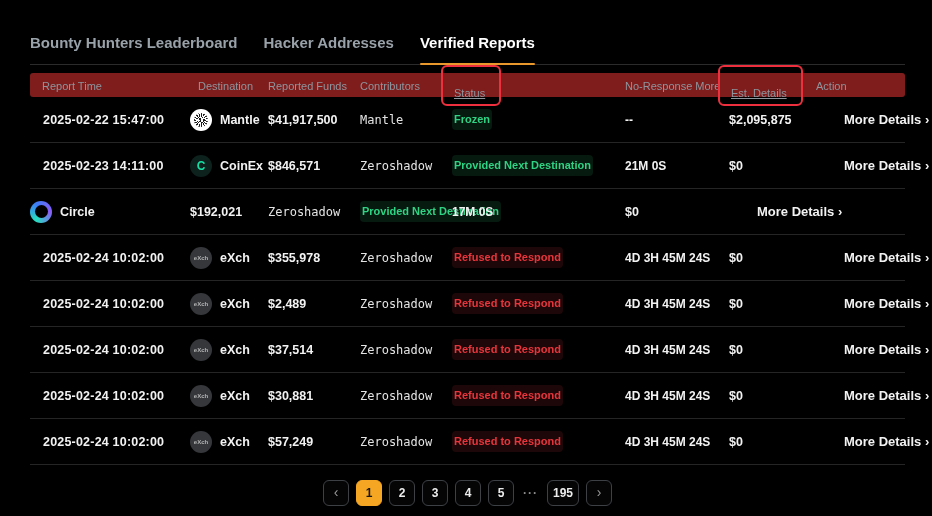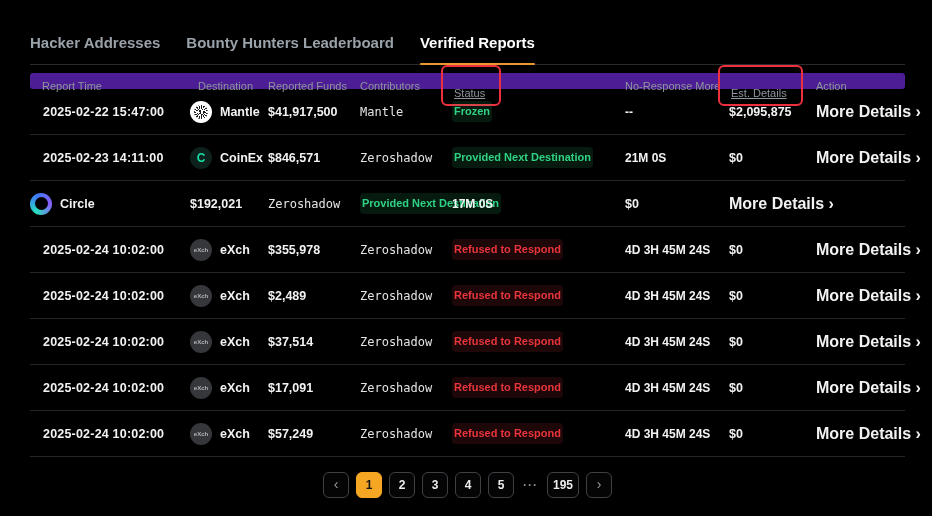--- a/index.html
+++ b/index.html
@@ -39,22 +39,22 @@
   }
 
   
   .grid-cols {
     display: grid;
     grid-template-columns: 160px 78px 92px 92px 173px 104px 87px 89px;
     align-items: center;
   }
   .thead {
     margin-top: 8px;
-    height: 16px;
-    background: #4c1d95;
+    height: 24px;
+    background: #7f1d1d;
     border-radius: 3px;
     color: #8E959D;
     font-size: 11px;
     font-weight: 400;
   }
   .th { white-space: nowrap; }
   .th.first { padding-left: 12px; }
   .th.dest { padding-left: 8px; }
   .hl-box {
     display: inline-block;
@@ -74,21 +74,21 @@
   .cell { white-space: nowrap; }
   .cell-time { padding-left: 13px; letter-spacing: 0.2px; }
   .cell-dest { display: flex; align-items: center; gap: 8px; }
   .cell-contrib {
     font-family: "DejaVu Sans Mono", monospace;
     font-weight: 400;
     font-size: 12px;
     color: #E3E3E3;
   }
   .cell-resp { font-size: 12px; }
-  .cell-action { font-size: 16px; cursor: pointer; }
+  .cell-action { font-size: 13px; cursor: pointer; margin-left: 28px; }
 
   
   .badge {
     display: inline-block;
     padding: 4px 2px;
     border-radius: 4px;
     font-size: 11px;
     font-weight: 700;
     line-height: 1.2;
   }
@@ -167,22 +167,22 @@
     letter-spacing: 1px;
     padding: 0 2px;
   }
 </style>
 </head>
 <body>
 
 <div class="page">
 
   <div class="tabs">
+    <div class="tab">Bounty Hunters Leaderboard</div>
     <div class="tab">Hacker Addresses</div>
-    <div class="tab">Bounty Hunters Leaderboard</div>
     <div class="tab active">Verified Reports</div>
   </div>
 
   <div>
     <div class="thead grid-cols">
       <div class="th first">Report Time</div>
       <div class="th dest">Destination</div>
       <div class="th">Reported Funds</div>
       <div class="th">Contributors</div>
       <div class="th">
@@ -289,21 +289,21 @@
         <div class="cell cell-resp">4D 3H 45M 24S</div>
         <div class="cell">$0</div>
         <div class="cell cell-action">More Details ›</div>
       </div>
         <div class="row grid-cols">
         <div class="cell cell-time">2025-02-24 10:02:00</div>
         <div class="cell cell-dest">
           <span class="dest-icon icon-exch"></span>
           <span>eXch</span>
         </div>
-        <div class="cell">$17,091</div>
+        <div class="cell">$30,881</div>
         <div class="cell cell-contrib">Zeroshadow</div>
         <div class="cell">
           <span class="badge red">Refused to Respond</span>
         </div>
         <div class="cell cell-resp">4D 3H 45M 24S</div>
         <div class="cell">$0</div>
         <div class="cell cell-action">More Details ›</div>
       </div>
         <div class="row grid-cols">
         <div class="cell cell-time">2025-02-24 10:02:00</div>

